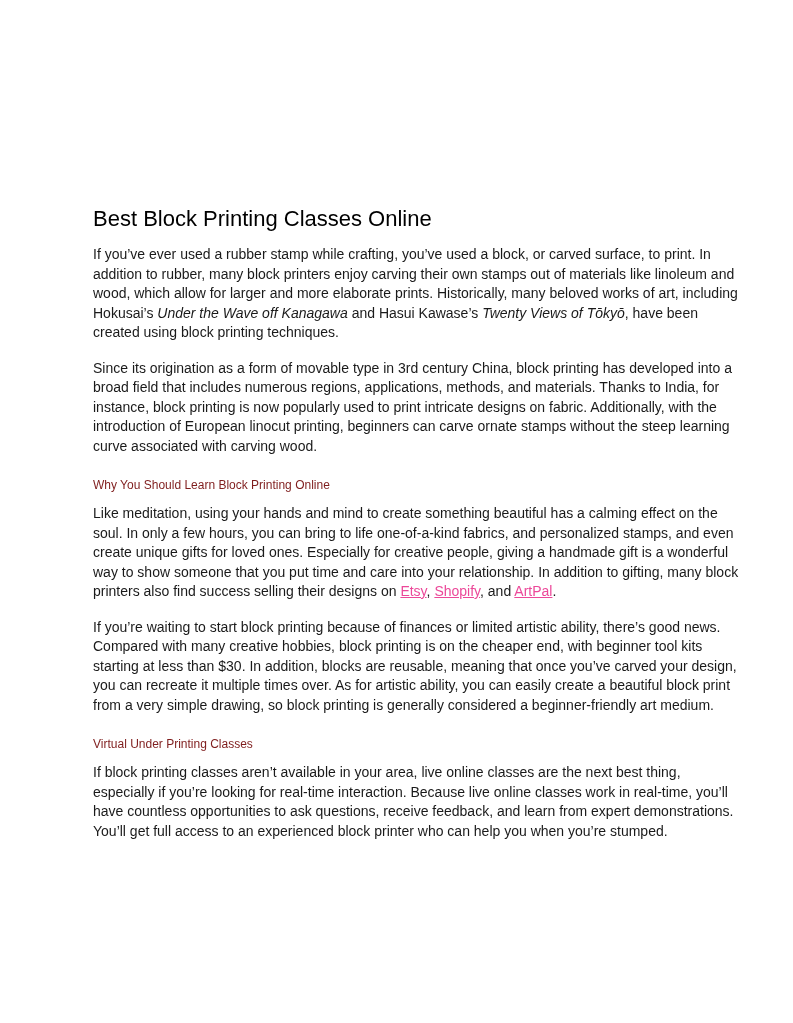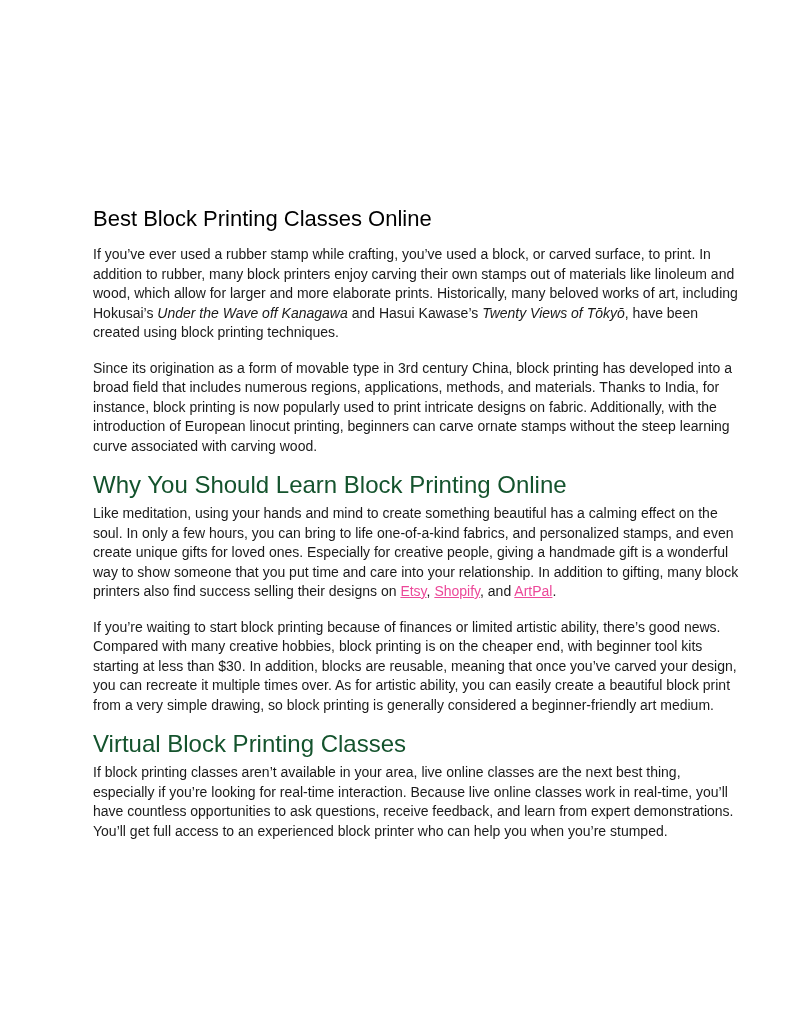--- a/index.html
+++ b/index.html
@@ -21,24 +21,24 @@
     background: #ffffff;
   }
   h1.article-title {
     font-size: 22px;
     line-height: 26px;
     font-weight: 400;
     color: #000000;
     margin: 0 0 13px 0;
   }
   h2.section-heading {
-    font-size: 24px;
+    font-size: 12px;
     line-height: 22px;
     font-weight: 400;
-    color: #14532d;
+    color: #7f1d1d;
     margin: 18px 0 8px 0;
   }
   p.body-para {
     font-size: 14px;
     line-height: 19.5px;
     color: #1a1a1a;
     margin: 0 0 16px 0;
   }
   p.body-para em {
     font-style: italic;
@@ -59,17 +59,17 @@
   <p class="body-para"><span>If you’ve ever used a rubber stamp while crafting, you’ve used a block, or carved surface, to print. In addition to rubber, many block printers enjoy carving their own stamps out of materials like linoleum and wood, which allow for larger and more elaborate prints. Historically, many beloved works of art, including Hokusai’s </span><em>Under the Wave off Kanagawa</em><span> and Hasui Kawase’s </span><em>Twenty Views of Tōkyō</em><span>, have been created using block printing techniques.</span></p>
 
   <p class="body-para">Since its origination as a form of movable type in 3rd century China, block printing has developed into a broad field that includes numerous regions, applications, methods, and materials. Thanks to India, for instance, block printing is now popularly used to print intricate designs on fabric. Additionally, with the introduction of European linocut printing, beginners can carve ornate stamps without the steep learning curve associated with carving wood.</p>
 
   <h2 class="section-heading">Why You Should Learn Block Printing Online</h2>
 
   <p class="body-para"><span>Like meditation, using your hands and mind to create something beautiful has a calming effect on the soul. In only a few hours, you can bring to life one-of-a-kind fabrics, and personalized stamps, and even create unique gifts for loved ones. Especially for creative people, giving a handmade gift is a wonderful way to show someone that you put time and care into your relationship. In addition to gifting, many block printers also find success selling their designs on </span><a class="inline-link" href="#">Etsy</a><span>, </span><a class="inline-link" href="#">Shopify</a><span>, and </span><a class="inline-link" href="#">ArtPal</a><span>.</span></p>
 
   <p class="body-para">If you’re waiting to start block printing because of finances or limited artistic ability, there’s good news. Compared with many creative hobbies, block printing is on the cheaper end, with beginner tool kits starting at less than $30. In addition, blocks are reusable, meaning that once you’ve carved your design, you can recreate it multiple times over. As for artistic ability, you can easily create a beautiful block print from a very simple drawing, so block printing is generally considered a beginner-friendly art medium.</p>
 
-  <h2 class="section-heading">Virtual Block Printing Classes</h2>
+  <h2 class="section-heading">Virtual Under Printing Classes</h2>
 
   <p class="body-para">If block printing classes aren’t available in your area, live online classes are the next best thing, especially if you’re looking for real-time interaction. Because live online classes work in real-time, you’ll have countless opportunities to ask questions, receive feedback, and learn from expert demonstrations. You’ll get full access to an experienced block printer who can help you when you’re stumped.</p>
 
 </div>
 
 </body></html>

